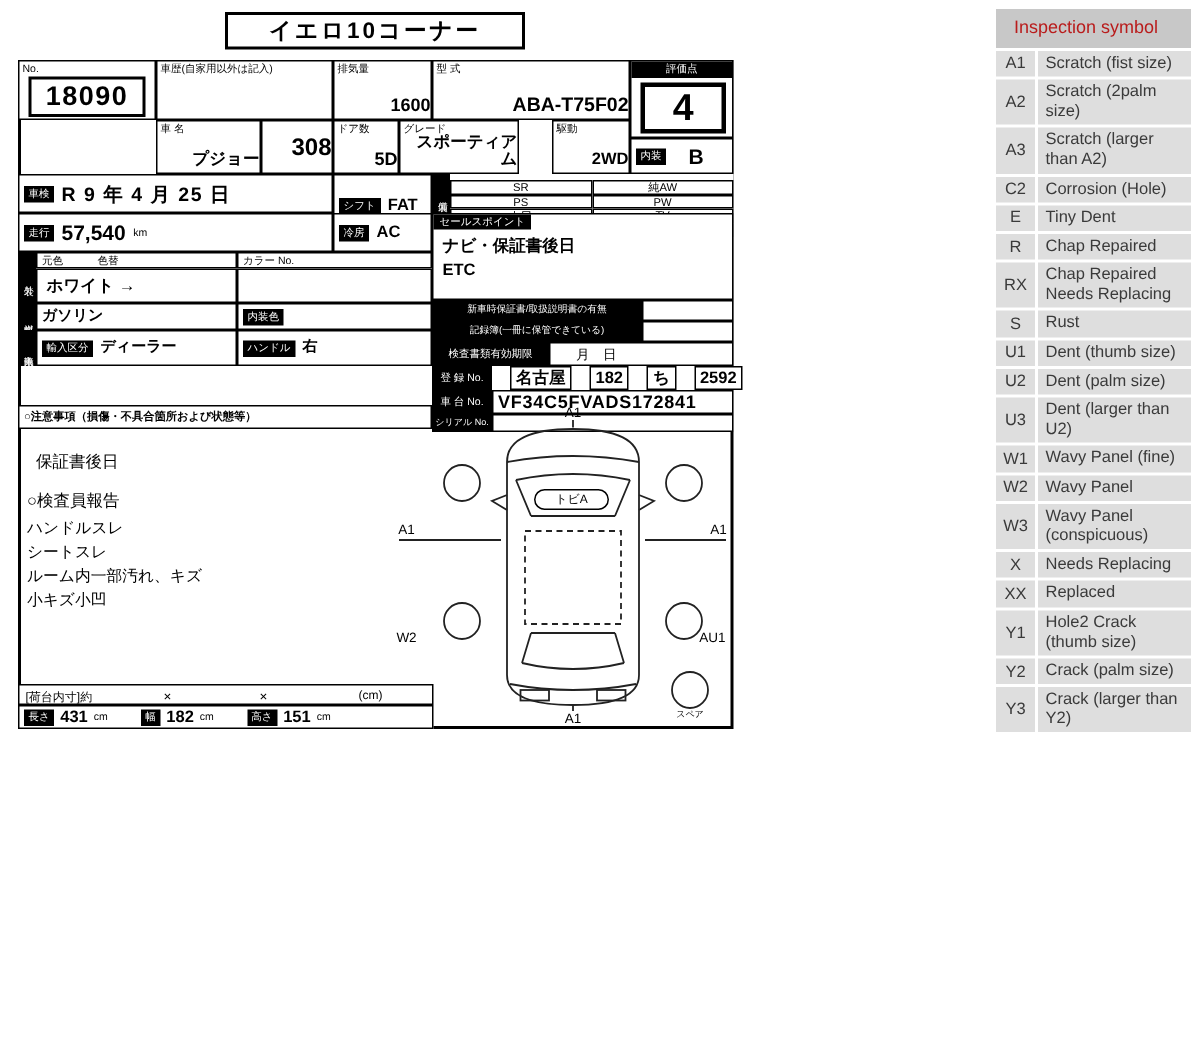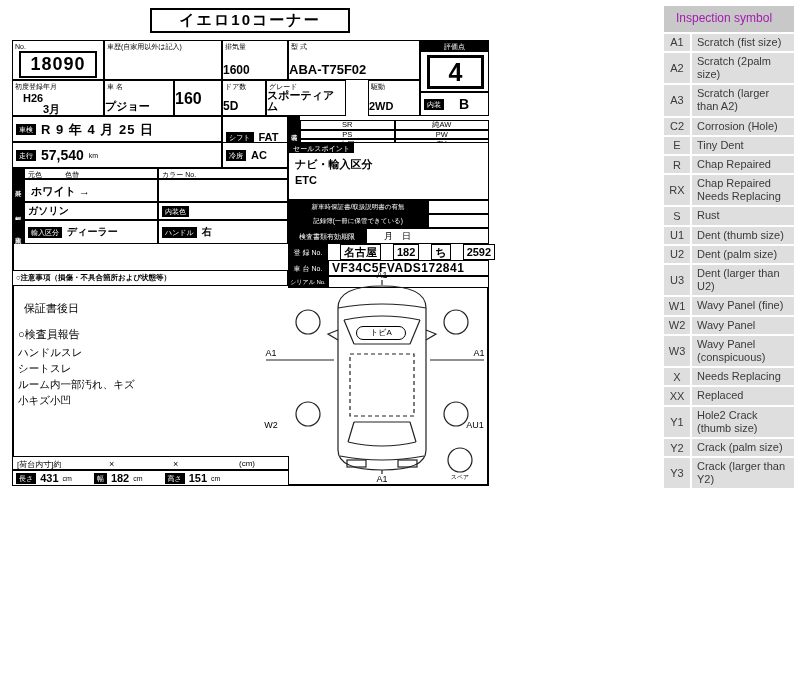--- a/index.html
+++ b/index.html
@@ -7,21 +7,21 @@
     font-family:"Liberation Sans","DejaVu Sans",sans-serif;color:#000;position:relative}
   .abs{position:absolute}
   .sheet{position:absolute;left:8px;top:4px;width:489px;height:486px;background:#fff}
   .title-box{position:absolute;left:142px;top:4px;width:200px;height:25px;border:2px solid #000;
     display:flex;align-items:center;justify-content:center;font-weight:bold;font-size:15px;letter-spacing:2px}
   .outer{position:absolute;left:4px;top:36px;width:477px;height:446px;border:2px solid #000}
   .cell{position:absolute;border:1px solid #000;background:#fff}
   .nob{border:none}
   .lbl{font-size:7px;line-height:1;color:#000}
   .tl{position:absolute;top:2px;left:2px}
-  .cval{position:absolute;bottom:3px;left:0;right:0;text-align:left;font-weight:bold;font-size:12px;line-height:1}
+  .cval{position:absolute;bottom:3px;left:0;right:0;text-align:right;font-weight:bold;font-size:12px;line-height:1}
   .blk{background:#000;color:#fff;font-size:7px;line-height:1;padding:2px 3px;display:inline-flex;
     align-items:center;justify-content:center;white-space:nowrap;flex:0 0 auto}
   .vtab{position:absolute;background:#000;color:#fff;display:flex;align-items:center;justify-content:center;
     writing-mode:vertical-rl;text-orientation:upright;font-size:6.5px;line-height:1}
   .flexrow{display:flex;align-items:center;gap:5px;padding:0 3px}
   .bval{font-weight:bold;font-size:12px;line-height:1;white-space:nowrap}
   .sm{font-size:7px}
   .eq-grid{position:absolute;left:12px;top:4px;right:0;height:100%;display:grid;
     grid-template-columns:repeat(2,1fr);grid-template-rows:1fr 1fr}
   .eq-cell{border:1px solid #000;display:flex;align-items:center;justify-content:center;
@@ -29,21 +29,21 @@
   .note{font-size:10.5px;line-height:16px;white-space:nowrap}
   .diagram{position:absolute;left:252px;top:270px;width:230px;height:212px}
   .diagram svg{position:absolute;left:0;top:0}
   .dmark{position:absolute;font-size:9px;line-height:1;width:22px;text-align:center}
   .windshield-tag{position:absolute;left:96px;top:52px;width:50px;height:14px;border:1px solid #000;
     background:#fff;display:flex;align-items:center;justify-content:center;font-size:8px;line-height:1;border-radius:7px}
   .spare-lbl{position:absolute;left:184px;top:200px;width:32px;text-align:center;font-size:6px;line-height:1}
   
   .legend{position:absolute;left:664px;top:6px;width:130px;display:flex;flex-direction:column;gap:2px;
     font-size:11px;color:#3a3a3a}
-  .legend-header{background:#c8c8c8;color:#a21caf;padding:5px 6px 5px 12px;font-size:12px;line-height:1.3}
+  .legend-header{background:#c8c8c8;color:#b91c1c;padding:5px 6px 5px 12px;font-size:12px;line-height:1.3}
   .legend-row{display:grid;grid-template-columns:26px 1fr;gap:2px}
   .legend-sym{background:#dedede;display:flex;align-items:center;justify-content:center;padding:2px 0}
   .legend-desc{background:#dedede;padding:2px 5px;line-height:1.2}
 </style>
 </head>
 <body>
 
 <div class="sheet">
 
   <div class="title-box">イエロ10コーナー</div>
@@ -67,31 +67,26 @@
     <span class="lbl tl">型 式</span>
     <span class="cval" style="font-size:13px">ABA-T75F02</span>
   </div>
   <div class="cell" style="left:412px;top:36px;width:69px;height:52px">
     <div class="blk" style="position:absolute;left:0;top:0;right:0;height:11px">評価点</div>
     <div class="abs" style="left:6px;top:14px;width:57px;height:34px;border:3px solid #000;display:flex;align-items:center;justify-content:center;font-weight:bold;font-size:25px">
       <span>4</span>
     </div>
   </div>
 
-  <div class="cell" style="left:4px;top:76px;width:92px;height:36px">
-    <span class="lbl tl">初度登録年月</span>
-    <span class="abs bval" style="left:10px;top:12px;font-size:11px">H26</span>
-    <span class="abs bval" style="left:30px;top:23px;font-size:11px">3月</span>
-  </div>
   <div class="cell" style="left:96px;top:76px;width:70px;height:36px">
     <span class="lbl tl">車 名</span>
     <span class="cval" style="font-size:11px">プジョー</span>
   </div>
   <div class="cell" style="left:166px;top:76px;width:48px;height:36px">
-    <span class="cval" style="font-size:16px;bottom:8px">160</span>
+    <span class="cval" style="font-size:16px;bottom:8px">308</span>
   </div>
   <div class="cell" style="left:214px;top:76px;width:44px;height:36px">
     <span class="lbl tl">ドア数</span>
     <span class="cval">5D</span>
   </div>
   <div class="cell" style="left:258px;top:76px;width:80px;height:36px">
     <span class="lbl tl">グレード</span>
     <span class="cval" style="font-size:11px">スポーティアム</span>
   </div>
   <div class="cell" style="left:360px;top:76px;width:52px;height:36px">
@@ -130,21 +125,21 @@
     <span class="bval" style="font-size:14px">57,540</span>
     <span class="sm">km</span>
   </div>
   <div class="cell flexrow" style="left:214px;top:138px;width:66px;height:26px">
     <span class="blk">冷房</span>
     <span class="bval" style="font-size:11px">AC</span>
   </div>
   <div class="cell" style="left:280px;top:138px;width:201px;height:58px">
     <span class="blk" style="position:absolute;left:0;top:0;height:10px;padding:1px 4px">セールスポイント</span>
     <div class="abs" style="left:6px;top:13px">
-        <div style="font-weight: bold; font-size: 11px; line-height: 16px;">ナビ・輸入区分</div>
+        <div style="font-weight: bold; font-size: 11px; line-height: 16px;">ナビ・保証書後日</div>
         <div style="font-weight: bold; font-size: 11px; line-height: 16px;">ETC</div>
       </div>
   </div>
 
   <div class="vtab" style="left:4px;top:164px;width:12px;height:34px">外装</div>
   <div class="cell" style="left:16px;top:164px;width:134px;height:11px">
     <span class="lbl" style="position:absolute;left:3px;top:2px">元色</span>
     <span class="lbl" style="position:absolute;left:40px;top:2px">色替</span>
   </div>
   <div class="cell" style="left:150px;top:164px;width:130px;height:11px">

